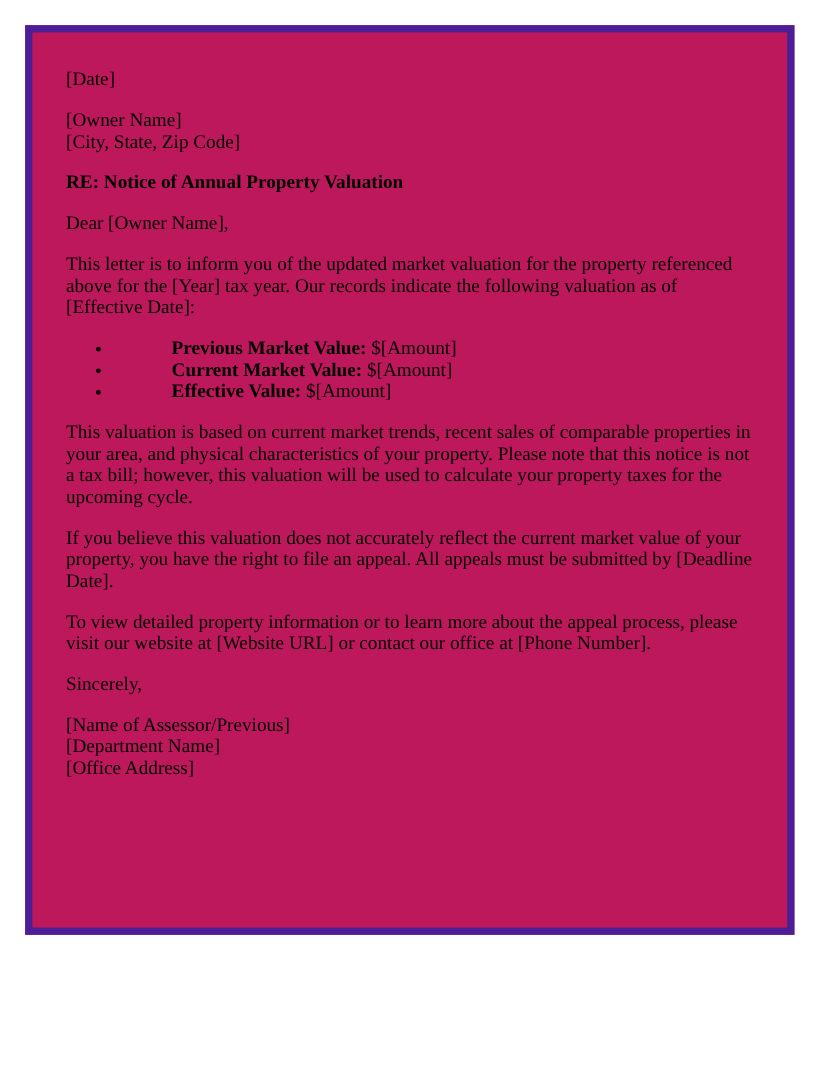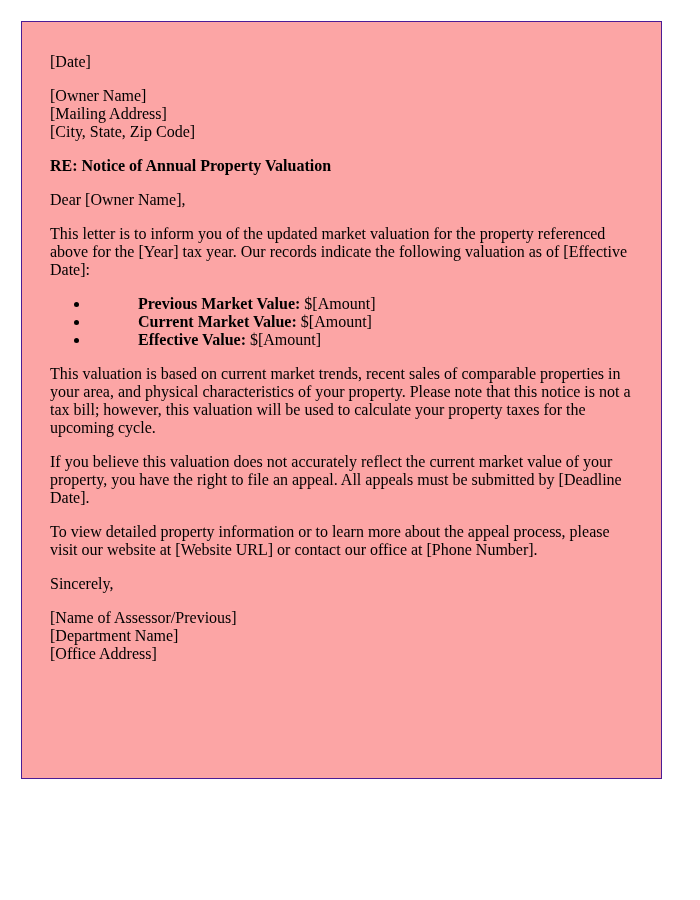--- a/index.html
+++ b/index.html
@@ -16,22 +16,22 @@
     height: 900px;
     background: #ffffff;
   }
   .letter {
     position: absolute;
     left: 21px;
     top: 21px;
     width: 641px;
     height: 758px;
     box-sizing: border-box;
-    border: 1px solid #4c1d95;
-    background: #fca5a5;
+    border: 6px solid #4c1d95;
+    background: #be185d;
     padding: 20px 28px 0 28px;
     font-family: "Liberation Serif", "DejaVu Serif", serif;
     font-size: 16px;
     line-height: 18px;
     color: #000000;
   }
   .letter p,
   .letter div.block,
   .letter ul {
     margin: 16px 0;
@@ -58,21 +58,20 @@
 </head>
 <body>
 
 <div class="canvas">
   <div class="letter">
 
     <p>[Date]</p>
 
     <div class="block">
       <div>[Owner Name]</div>
-      <div>[Mailing Address]</div>
       <div>[City, State, Zip Code]</div>
     </div>
 
     <p class="subject">RE: Notice of Annual Property Valuation</p>
 
 
     <p>Dear [Owner Name],</p>
 
     <p>This letter is to inform you of the updated market valuation for the property referenced above for the [Year] tax year. Our records indicate the following valuation as of [Effective Date]:</p>
 

